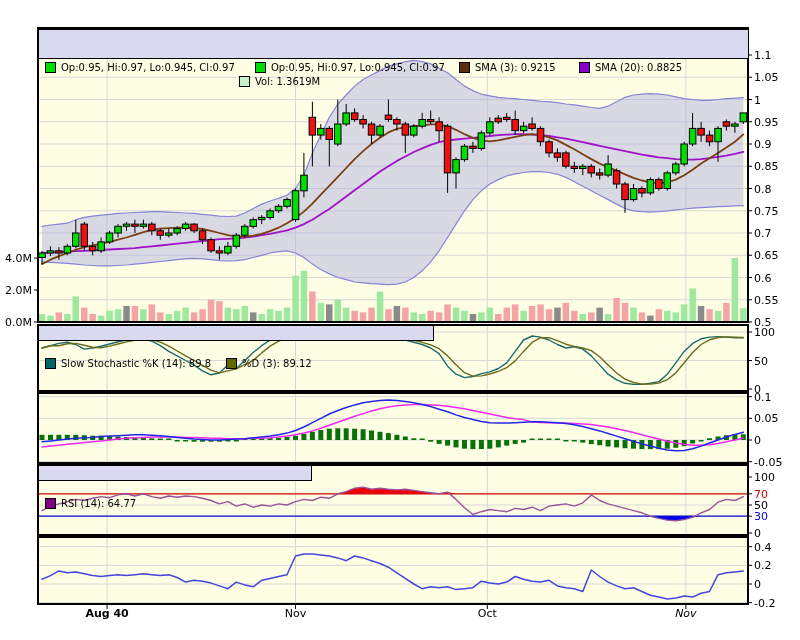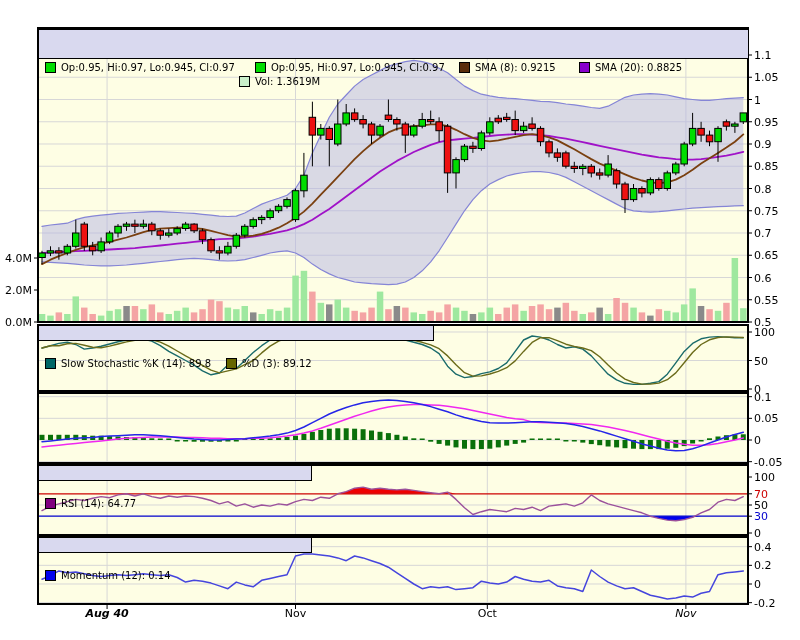--- a/index.html
+++ b/index.html
@@ -5,21 +5,21 @@
   html,body{margin:0;padding:0;background:#ffffff;}
   #app{position:relative;width:800px;height:640px;background:#ffffff;overflow:hidden;
        font-family:"DejaVu Sans",sans-serif;}
   #chart-svg{position:absolute;left:0;top:0;}
   .legend{position:absolute;background:#d9d9ef;border:1px solid #000;z-index:2;
           font-size:10px;color:#000;}
   .lrow{position:absolute;left:0;right:0;height:14px;}
   .litem{position:absolute;top:16px;height:14px;display:flex;white-space:nowrap;margin-top:16px;}
   .sw{display:inline-block;width:9px;height:9px;border:1px solid #000;margin-right:5px;flex:none;}
   .xlab{position:absolute;top:607px;transform:translateX(-50%);font-size:11px;color:#000;z-index:2;}
-  .xlab.bold{font-weight:bold;font-style:italic;}
+  .xlab.bold{font-weight:bold;}
 </style>
 </head>
 <body>
 
 <div id="app">
   <svg id="chart-svg" width="800" height="640">
       <rect x="38" y="28" width="710" height="294" fill="#fefee4"></rect>
       <line x1="107.065" y1="29" x2="107.065" y2="321" stroke="#d7d7d7" stroke-width="1"></line>
       <line x1="295.5" y1="29" x2="295.5" y2="321" stroke="#d7d7d7" stroke-width="1"></line>
       <line x1="487.315" y1="29" x2="487.315" y2="321" stroke="#d7d7d7" stroke-width="1"></line>
@@ -499,21 +499,21 @@
       <span class="litem" style="left:6px">
         <i class="sw" style="background-color: rgb(0, 221, 0);"></i>
         <span>Op:0.95, Hi:0.97, Lo:0.945, Cl:0.97</span>
       </span>
       <span class="litem" style="left:216px">
         <i class="sw" style="background-color: rgb(0, 221, 0);"></i>
         <span>Op:0.95, Hi:0.97, Lo:0.945, Cl:0.97</span>
       </span>
       <span class="litem" style="left:420px">
         <i class="sw" style="background-color: rgb(90, 45, 12);"></i>
-        <span>SMA (8): 0.9215</span>
+        <span>SMA (3): 0.9215</span>
       </span>
       <span class="litem" style="left:540px">
         <i class="sw" style="background-color: rgb(136, 0, 204);"></i>
         <span>SMA (20): 0.8825</span>
       </span>
     </div>
     <div class="lrow" style="top:14px">
       <span class="litem" style="left:200px">
         <i class="sw" style="background-color: rgb(201, 239, 201);"></i>
         <span>Vol: 1.3619M</span>
@@ -533,24 +533,18 @@
   </div>
 
 
   <div class="legend" style="left:38px;top:465px;width:272px;height:14px">
     <span class="litem" style="left:6px">
       <i class="sw" style="background-color: rgb(128, 0, 128);"></i>
       <span>RSI (14): 64.77</span>
     </span>
   </div>
 
-  <div class="legend" style="left:38px;top:537px;width:272px;height:14px">
-    <span class="litem" style="left:6px">
-      <i class="sw" style="background-color: rgb(0, 0, 238);"></i>
-      <span>Momentum (12): 0.14</span>
-    </span>
-  </div>
 
   <div class="xlab bold" style="left: 107.065px;">Aug 40</div>
   <div class="xlab" style="left: 295.5px;">Nov</div>
   <div class="xlab" style="left: 487.315px;">Oct</div>
   <div class="xlab" style="left: 685.89px; font-style: italic;">Nov</div>
 </div>
 
 </body></html>

